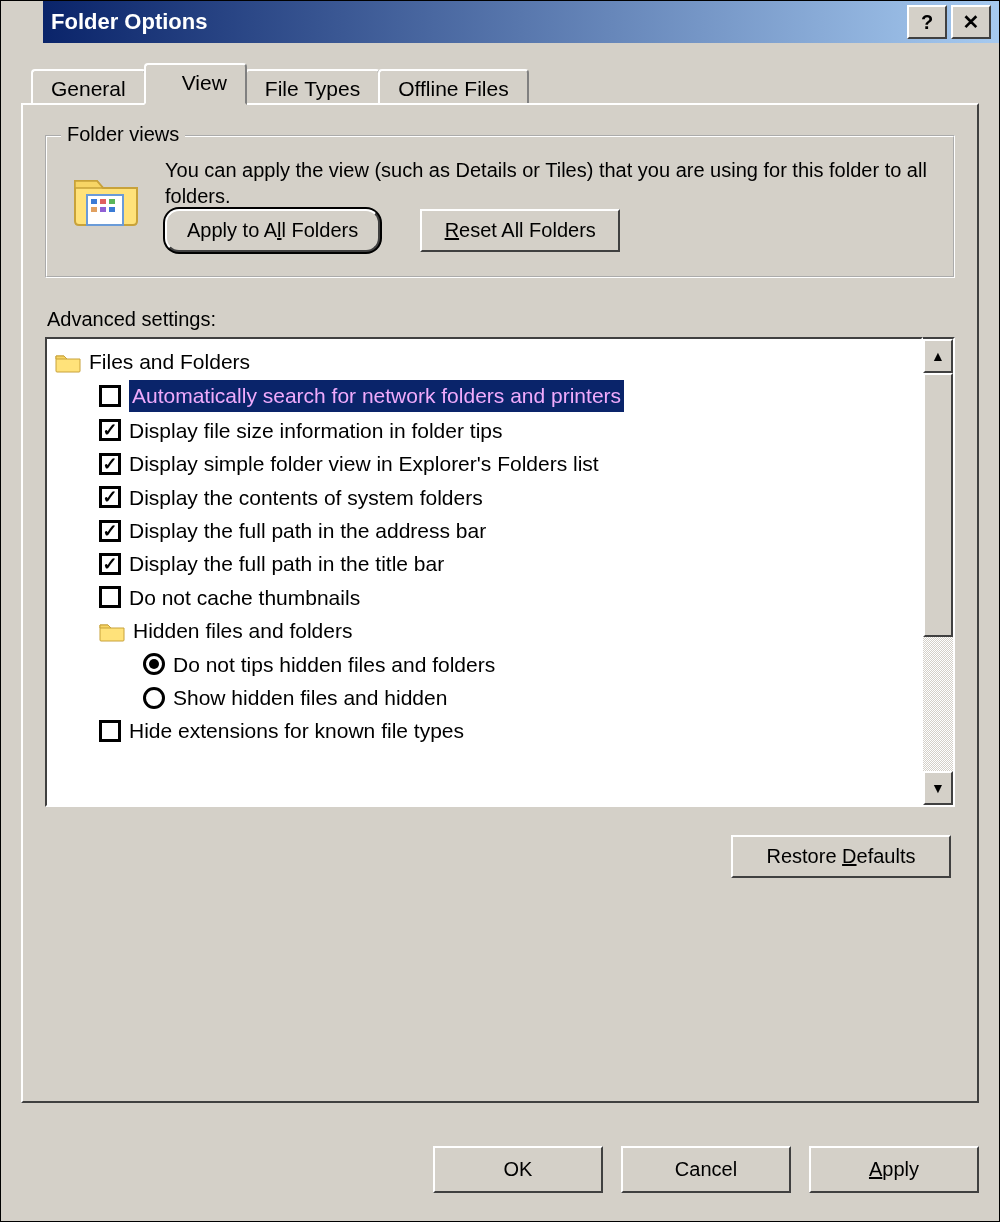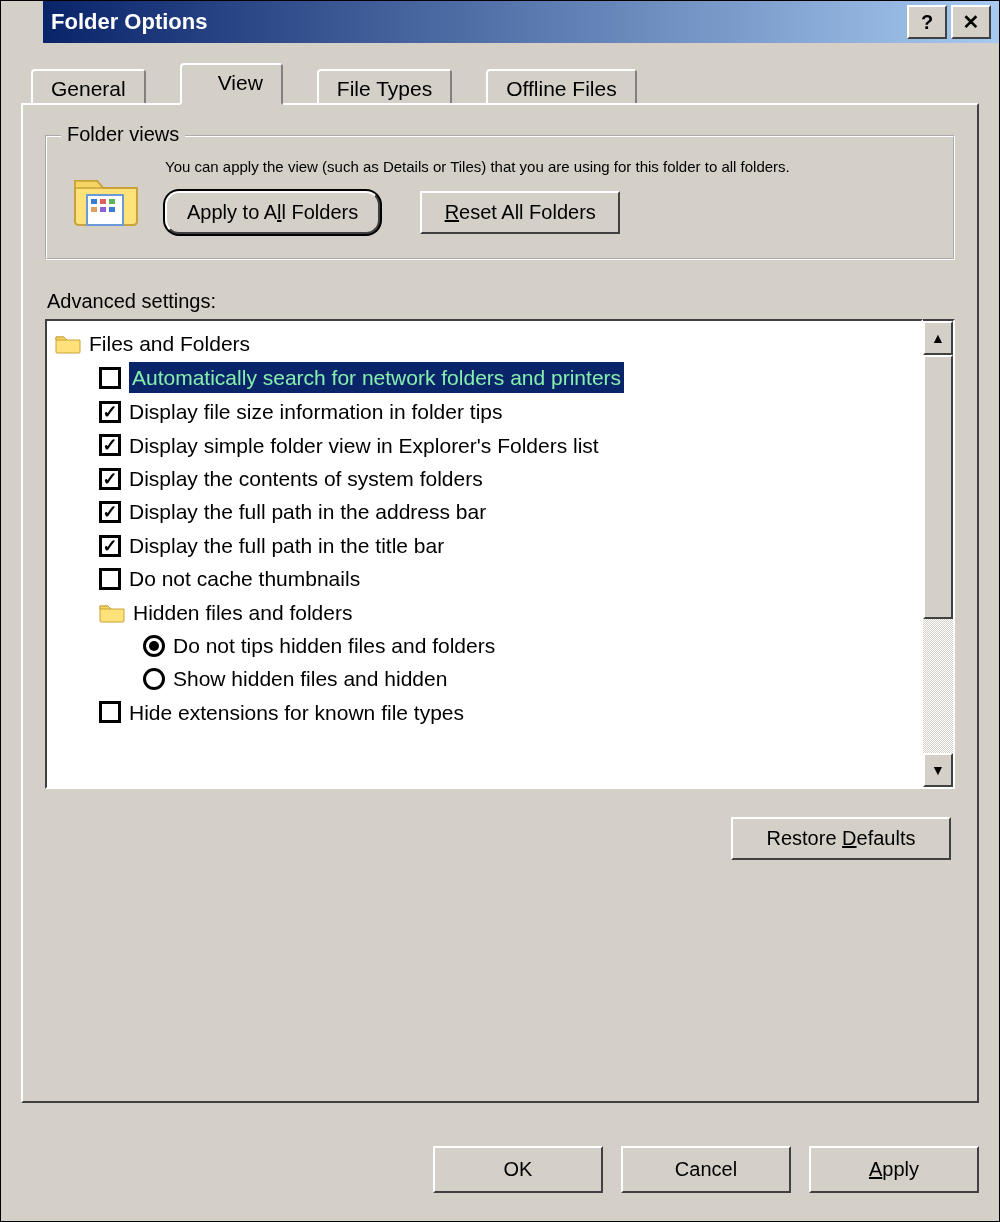--- a/index.html
+++ b/index.html
@@ -49,21 +49,20 @@
     font-size: 20px;
   }
   .mainarea {
     padding: 20px 20px 0 20px;
   }
   
   .tabs {
     display: flex;
     align-items: flex-end;
     margin-left: 10px;
-    gap: 36px;
   }
   .tab {
     border: 2px solid #808080;
     border-bottom: none;
     border-left-color: #fff;
     border-top-color: #fff;
     background: #d4d0c8;
     padding: 6px 18px 4px 18px;
     font-size: 21px;
     margin-right: -2px;
@@ -108,23 +107,22 @@
     gap: 24px;
     align-items: flex-start;
   }
   .folder-icon-large {
     width: 70px;
     height: 70px;
     flex: 0 0 auto;
     margin-top: 6px;
   }
   .folderviews-text {
-    font-size: 15px;
+    font-size: 20px;
     line-height: 1.3;
-    margin-bottom: 14px;
   }
   .button-row {
     display: flex;
     gap: 40px;
   }
   .winbtn {
     border: 2px solid #fff;
     border-right-color: #404040;
     border-bottom-color: #404040;
     background: #d4d0c8;
@@ -230,21 +228,21 @@
   }
   .rb.checked::after {
     content: "";
     width: 10px;
     height: 10px;
     background: #000;
     border-radius: 50%;
   }
   .selected-label {
     background: #0a246a;
-    color: #86efac;
+    color: #f0abfc;
     padding: 1px 3px;
   }
   .folder-icon-small {
     width: 26px;
     height: 22px;
     flex: 0 0 26px;
   }
   .restore-row {
     display: flex;
     justify-content: flex-end;

